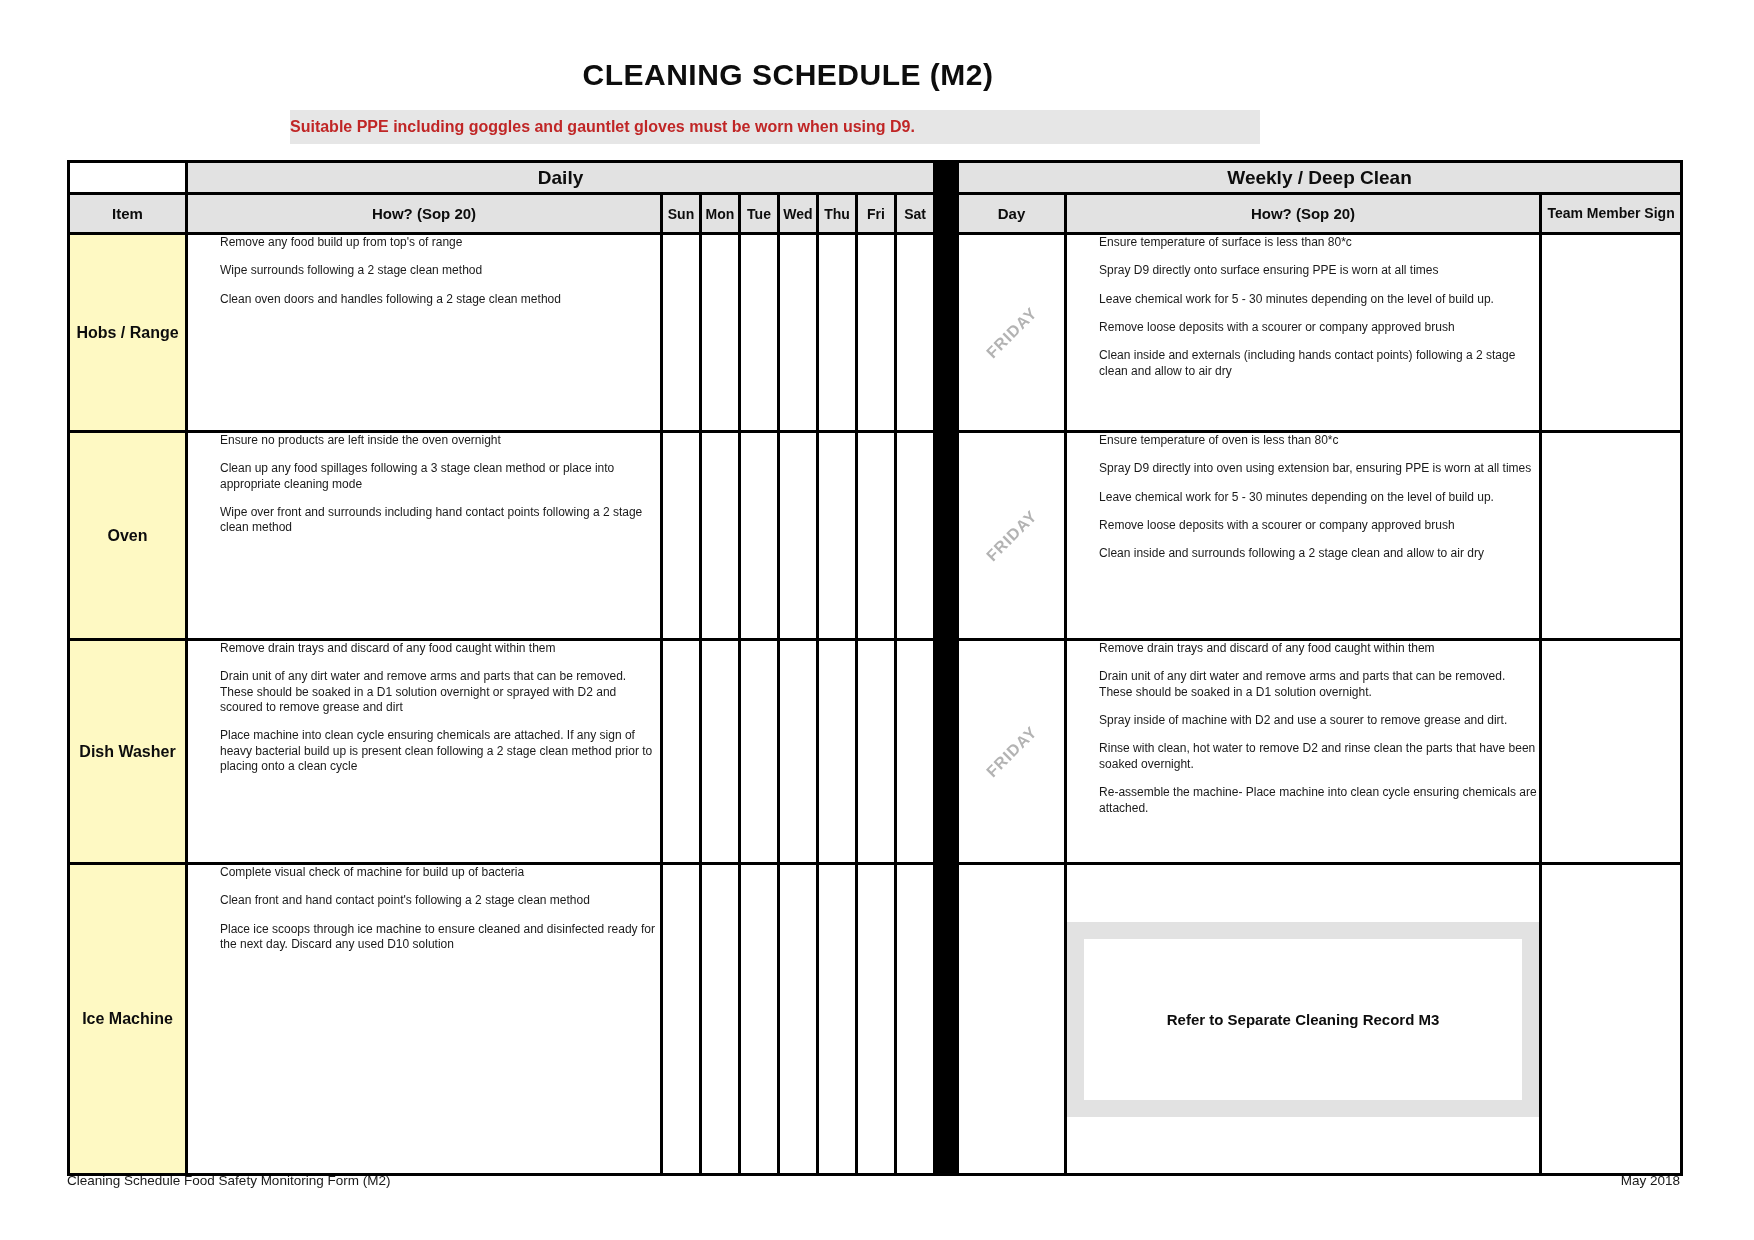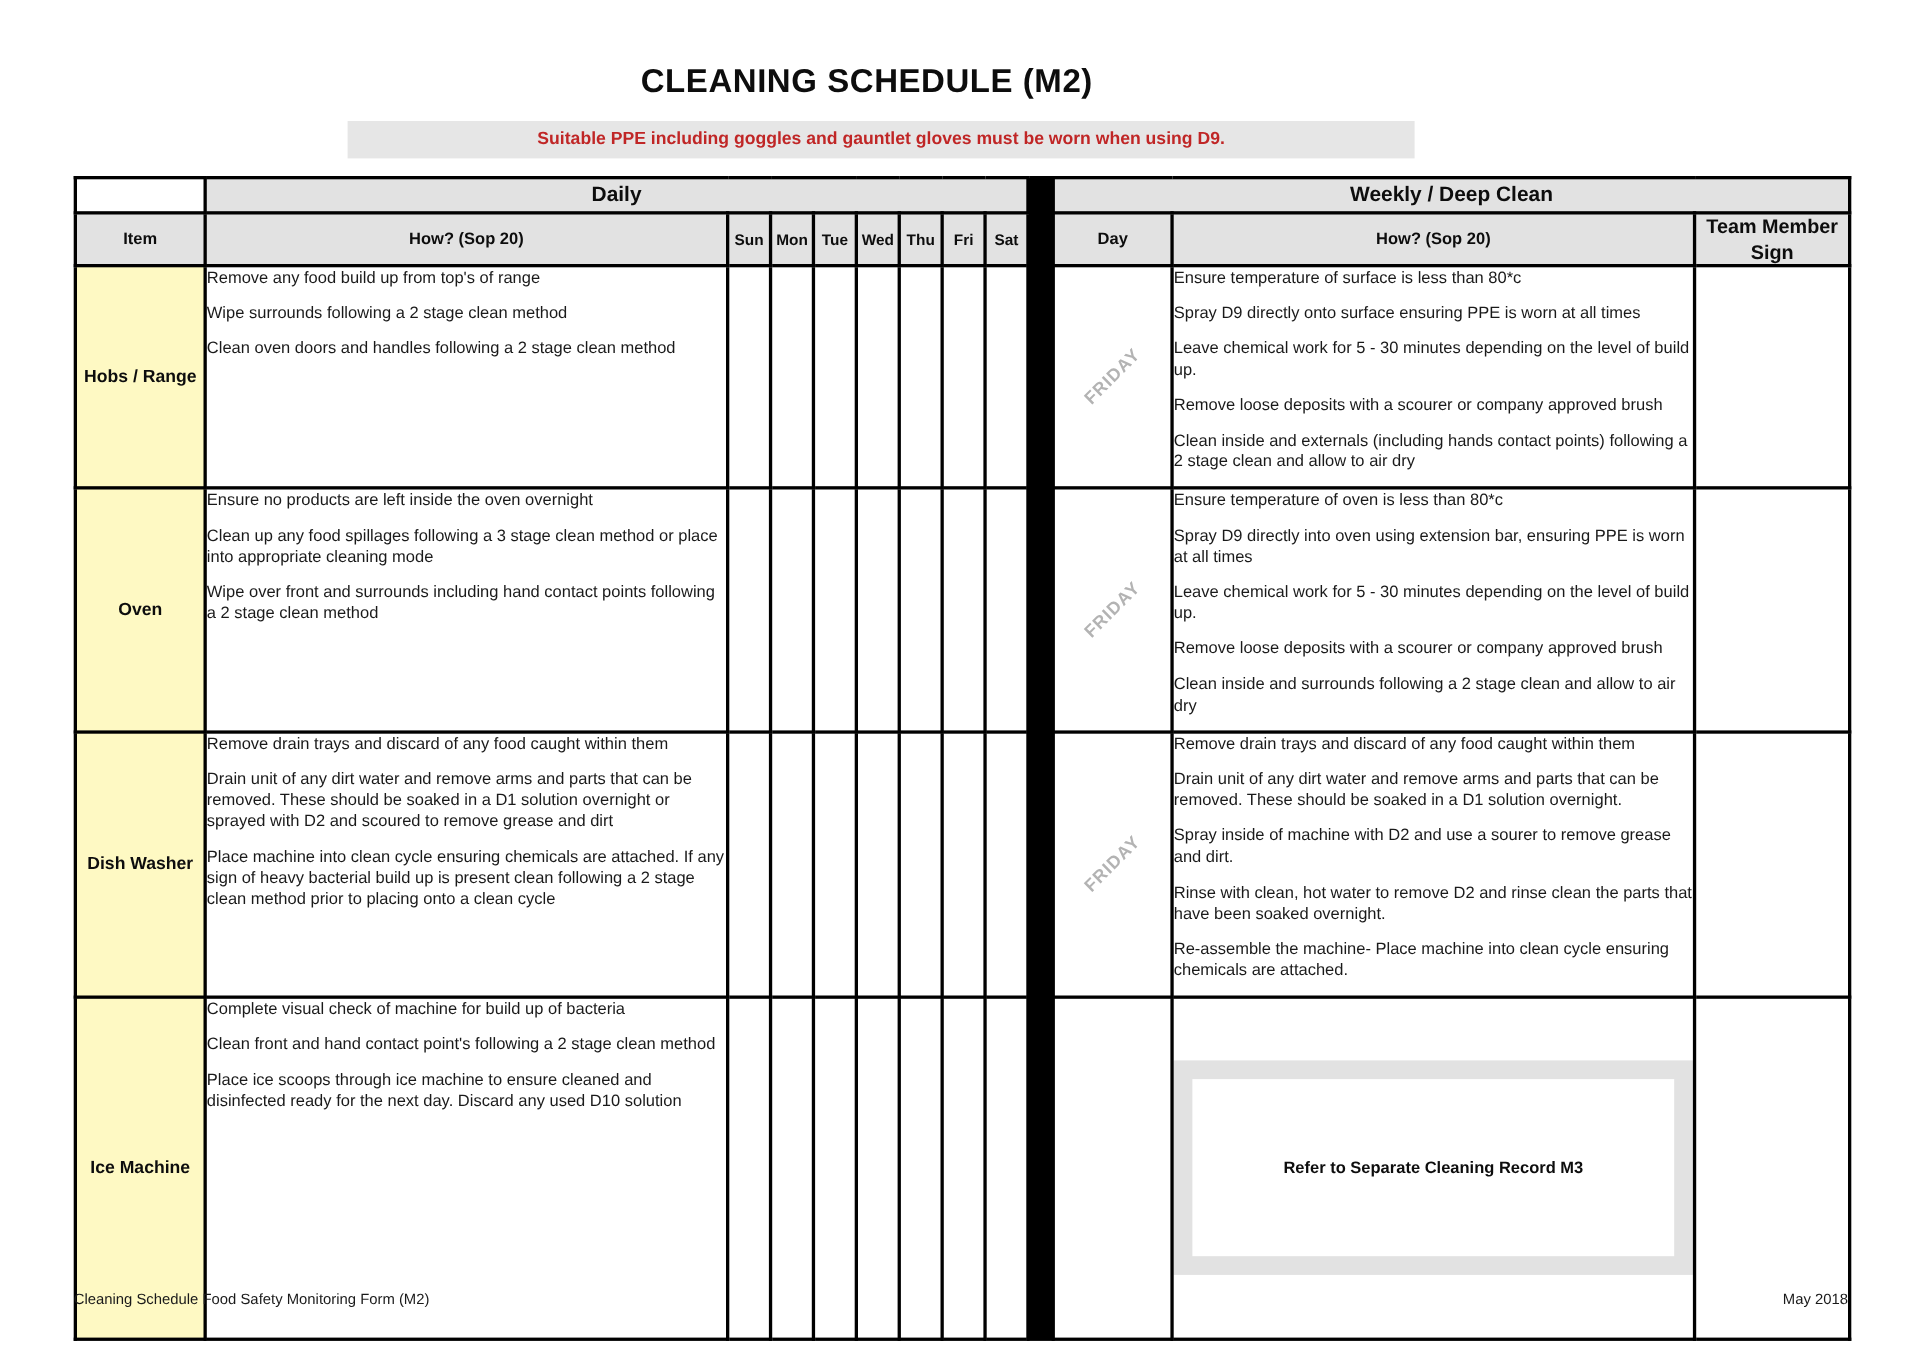--- a/index.html
+++ b/index.html
@@ -9,22 +9,22 @@
     font-family:"Liberation Sans","DejaVu Sans",sans-serif;
     color:#111;
   }
   .page { position:relative; width:1754px; height:1240px; background:#fff; overflow:hidden; }
 
   .title {
     position:absolute; top:58px; left:303px; width:970px;
     text-align:center; font-size:30px; font-weight:bold; letter-spacing:0.5px; color:#0d0d0d;
   }
   .banner {
-    position:absolute; top:110px; left:316px; width:970px; height:34px;
-    background:#e6e6e6; display:flex; align-items:center; justify-content:center;
+    position:absolute; top:110px; left:290px; width:970px; height:34px;
+    background:#e6e6e6; display:flex; align-items:center; justify-content:flex-start;
   }
   .banner span { font-size:16px; font-weight:bold; color:#c02626; }
 
   table.schedule {
     position:absolute; top:160px; left:67px; width:1613px;
     border-collapse:collapse; table-layout:fixed;
   }
   table.schedule td, table.schedule th { border:3px solid #000; padding:0; }
   td.blank { border:none; background:#fff; }
   td.divider { background:#000; border:3px solid #000; padding:0; }
@@ -38,28 +38,28 @@
 
   .section {
     background:#e2e2e2; text-align:center; vertical-align:middle;
     font-size:19px; font-weight:bold; color:#0d0d0d;
   }
   th.colhead {
     background:#e2e2e2; text-align:center; vertical-align:middle;
     font-size:15px; font-weight:bold; color:#0d0d0d;
   }
   th.dayhead { font-size:14px; }
-  th.signhead { font-size:18px; line-height:1.25; }
+  th.signhead { font-size:14px; line-height:1.25; }
 
   td.item {
     background:#fef9c3; text-align:center; vertical-align:middle;
     font-size:16px; font-weight:bold; color:#0d0d0d;
   }
   td.how { background:#fff; vertical-align:top; padding:12px 10px 6px 14px; }
-  td.how p.step { margin:0 0 13px 0; font-size:15px; line-height:1.28; color:#1a1a1a; }
+  td.how p.step { margin:0 0 13px 0; font-size:12px; line-height:1.28; color:#1a1a1a;padding-left:32px; }
   td.daycell { background:#fff; }
   td.signcell { background:#fff; }
 
   td.dayname { background:#fff; text-align:center; vertical-align:middle; }
   td.dayname .rotated {
     display:inline-block; transform:rotate(-45deg);
     font-size:16px; font-weight:bold; color:#b3b3b3; letter-spacing:1px;
   }
 
   td.notecell { background:#fff; vertical-align:middle; padding:7px; }

